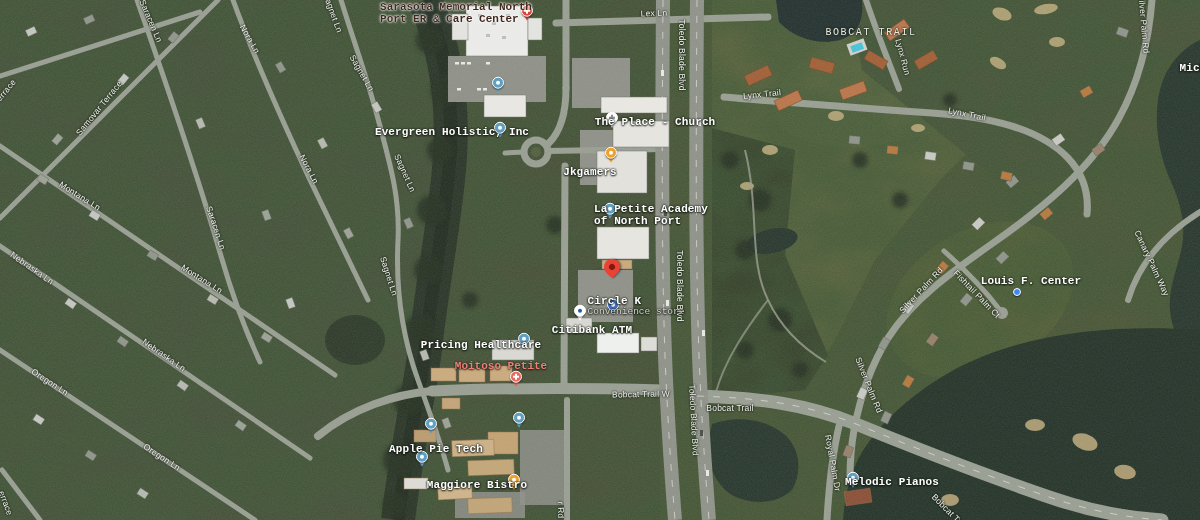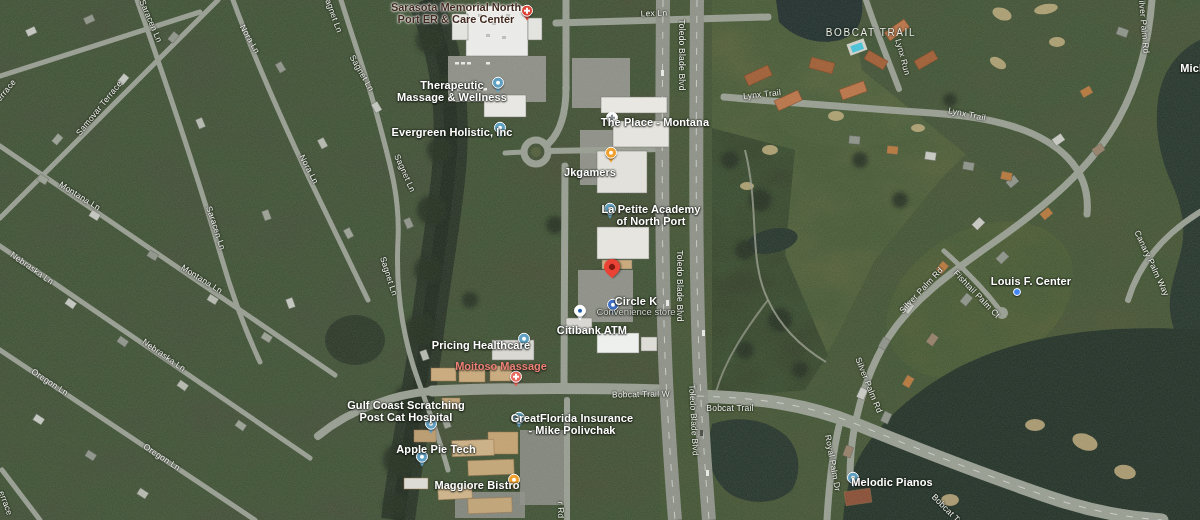--- a/index.html
+++ b/index.html
@@ -1,20 +1,20 @@
 <!DOCTYPE html>
 <html><head>
 <meta charset="utf-8">
 <style>
   html,body{margin:0;padding:0;background:#222;}
   #map{position:relative;width:1200px;height:520px;overflow:hidden;
        font-family:"Liberation Sans","DejaVu Sans",sans-serif;background:#3f4933;cursor:grab;}
   #map svg{position:absolute;left:0;top:0;}
   #labels{position:absolute;left:0;top:0;width:100%;height:100%;}
-  .map-label{position:absolute;transform:translate(-50%,-50%);text-align:center;white-space:nowrap;line-height:1.12;pointer-events:auto;}
+  .map-label{position:absolute;transform:translate(-50%,-50%);white-space:nowrap;line-height:1.12;pointer-events:auto;font-family:Liberation Mono, monospace;}
   .map-label .line{display:block;}
   .poi{font-size:11px;font-weight:bold;letter-spacing:.1px;
        text-shadow:0 0 2px rgba(25,32,22,.95),0 0 2px rgba(25,32,22,.95),0 1px 2px rgba(0,0,0,.75);}
   .hospital{font-size:11px;font-weight:bold;
        text-shadow:0 0 2px rgba(255,255,255,.95),0 0 3px rgba(255,255,255,.9),0 0 1px rgba(255,255,255,.9);}
   .health{font-size:11px;font-weight:bold;
        text-shadow:0 0 2px rgba(30,34,26,.9),0 1px 2px rgba(0,0,0,.7);}
   .locality{font-size:10px;font-weight:500;letter-spacing:1.6px;
        text-shadow:0 0 2px rgba(25,32,22,.95),0 0 2px rgba(25,32,22,.9);}
   .sub{display:block;font-size:9.5px;font-weight:normal;letter-spacing:0;}
@@ -306,41 +306,37 @@
       <div class="map-label hospital" style="left: 456px; top: 13px; color: rgb(65, 41, 31);">
         <span class="line">Sarasota Memorial North</span>
         <span class="line">Port ER &amp; Care Center</span>
       </div>
       <div class="pin" style="left: 498px; top: 86px;">
         <div class="pin-c" style="background: rgb(95, 160, 194);">
           <span class="glyph"></span>
         </div>
         <div class="pin-tail" style="border-top-color: rgb(95, 160, 194);"></div>
       </div>
-      <div class="map-label poi" style="left: 452px; top: 91px; color: rgb(255, 255, 255);">
-        <span class="line">Therapeutic</span>
-        <span class="line">Massage &amp; Wellness</span>
-      </div>
       <div class="pin" style="left: 500px; top: 131px;">
         <div class="pin-c" style="background: rgb(95, 160, 194);">
           <span class="glyph"></span>
         </div>
         <div class="pin-tail" style="border-top-color: rgb(95, 160, 194);"></div>
       </div>
       <div class="map-label poi" style="left: 452px; top: 132px; color: rgb(255, 255, 255);">
         <span class="line">Evergreen Holistic, Inc</span>
       </div>
       <div class="pin" style="left: 612px; top: 121px;">
         <div class="pin-c" style="background: rgb(255, 255, 255);">
           <span class="glyph cross" style="color: rgb(138, 143, 152);"></span>
         </div>
         <div class="pin-tail" style="border-top-color: rgb(255, 255, 255);"></div>
       </div>
       <div class="map-label poi" style="left: 655px; top: 122px; color: rgb(255, 255, 255);">
-        <span class="line">The Place - Montana</span>
+        <span class="line">The Place - Church</span>
       </div>
       <div class="pin" style="left: 611px; top: 156px;">
         <div class="pin-c" style="background: rgb(240, 161, 45);">
           <span class="glyph"></span>
         </div>
         <div class="pin-tail" style="border-top-color: rgb(240, 161, 45);"></div>
       </div>
       <div class="map-label poi" style="left: 590px; top: 172px; color: rgb(255, 255, 255);">
         <span class="line">Jkgamers</span>
       </div>
@@ -382,41 +378,33 @@
       <div class="map-label poi" style="left: 481px; top: 345px; color: rgb(255, 255, 255);">
         <span class="line">Pricing Healthcare</span>
       </div>
       <div class="pin" style="left: 516px; top: 380px;">
         <div class="pin-c" style="background: rgb(232, 105, 94);">
           <span class="glyph cross" style="color: rgb(255, 255, 255);"></span>
         </div>
         <div class="pin-tail" style="border-top-color: rgb(232, 105, 94);"></div>
       </div>
       <div class="map-label health" style="left: 501px; top: 366px; color: rgb(237, 128, 118);">
-        <span class="line">Moitoso Massage</span>
+        <span class="line">Moitoso Petite</span>
       </div>
       <div class="pin" style="left: 431px; top: 427px;">
         <div class="pin-c" style="background: rgb(95, 160, 194);">
           <span class="glyph"></span>
         </div>
         <div class="pin-tail" style="border-top-color: rgb(95, 160, 194);"></div>
       </div>
-      <div class="map-label poi" style="left: 406px; top: 411px; color: rgb(255, 255, 255);">
-        <span class="line">Gulf Coast Scratching</span>
-        <span class="line">Post Cat Hospital</span>
-      </div>
       <div class="pin" style="left: 519px; top: 421px;">
         <div class="pin-c" style="background: rgb(95, 160, 194);">
           <span class="glyph"></span>
         </div>
         <div class="pin-tail" style="border-top-color: rgb(95, 160, 194);"></div>
-      </div>
-      <div class="map-label poi" style="left: 572px; top: 424px; color: rgb(255, 255, 255);">
-        <span class="line">GreatFlorida Insurance</span>
-        <span class="line">- Mike Polivchak</span>
       </div>
       <div class="pin" style="left: 422px; top: 460px;">
         <div class="pin-c" style="background: rgb(95, 160, 194);">
           <span class="glyph"></span>
         </div>
         <div class="pin-tail" style="border-top-color: rgb(95, 160, 194);"></div>
       </div>
       <div class="map-label poi" style="left: 436px; top: 449px; color: rgb(255, 255, 255);">
         <span class="line">Apple Pie Tech</span>
       </div>

